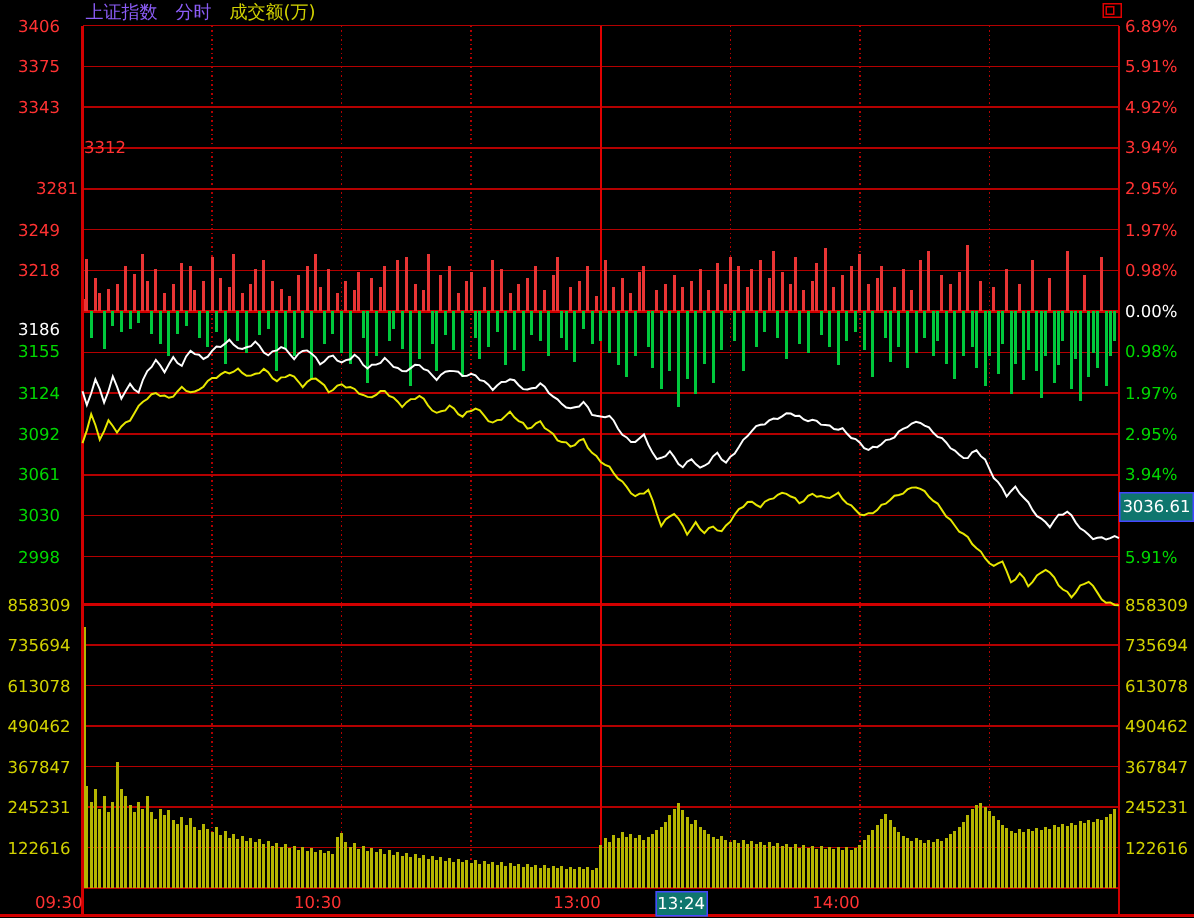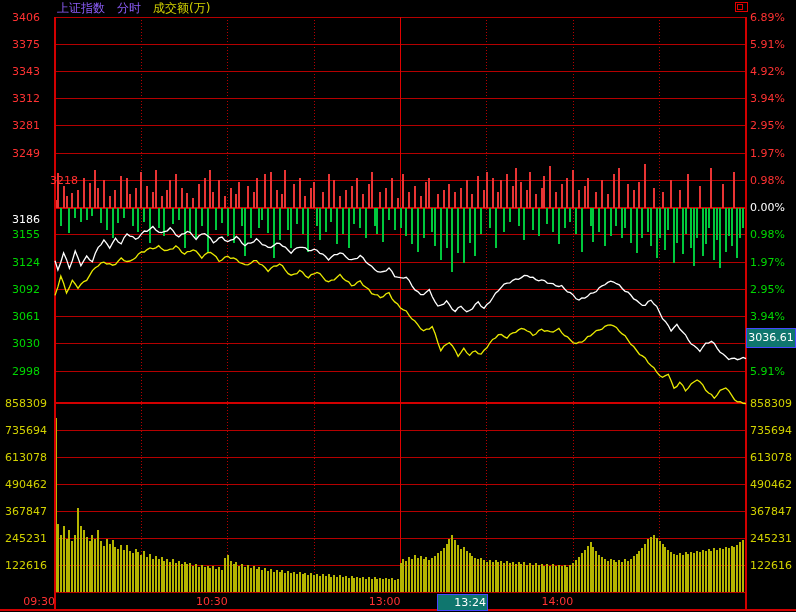--- a/index.html
+++ b/index.html
@@ -547,24 +547,24 @@
       <line x1="55" y1="17" x2="55" y2="610" stroke="#d20000" stroke-width="1.5" shape-rendering="crispEdges"></line>
       <line x1="746" y1="17" x2="746" y2="610" stroke="#d20000" stroke-width="1.5" shape-rendering="crispEdges"></line>
       <polyline points="55.0,295.4 57.9,286.9 60.8,276.1 63.6,283.3 66.5,293.1 69.4,287.4 72.3,280.2 75.2,284.0 78.0,288.3 80.9,284.3 83.8,281.6 86.7,280.4 89.5,275.6 92.4,270.6 95.3,267.8 98.2,266.0 101.1,262.8 103.9,262.1 106.8,264.0 109.7,263.7 112.6,265.2 115.5,264.4 118.3,261.0 121.2,257.9 124.1,260.6 127.0,261.5 129.9,261.0 132.7,259.7 135.6,257.8 138.5,253.9 141.4,252.0 144.3,252.0 147.1,249.6 150.0,247.9 152.9,248.9 155.8,247.8 158.7,245.7 161.5,248.6 164.4,250.5 167.3,250.4 170.2,249.2 173.0,248.8 175.9,245.9 178.8,248.1 181.7,252.2 184.6,254.1 187.4,251.6 190.3,251.4 193.2,249.9 196.1,251.1 199.0,254.5 201.8,258.1 204.7,254.7 207.6,252.7 210.5,252.4 213.4,254.6 216.2,256.8 219.1,261.5 222.0,260.0 224.9,257.0 227.8,256.2 230.6,258.4 233.5,258.0 236.4,259.3 239.3,262.5 242.1,263.3 245.0,264.6 247.9,264.8 250.8,263.3 253.7,260.7 256.5,260.6 259.4,264.0 262.3,265.0 265.2,267.8 268.1,271.4 270.9,268.3 273.8,266.1 276.7,266.0 279.6,264.0 282.5,265.8 285.3,270.2 288.2,273.7 291.1,275.2 294.0,274.2 296.9,273.6 299.7,270.3 302.6,272.3 305.5,276.1 308.4,277.8 311.2,274.6 314.1,274.0 317.0,272.4 319.9,273.6 322.8,277.1 325.6,280.7 328.5,281.7 331.4,280.1 334.3,279.8 337.2,277.1 340.0,274.4 342.9,278.2 345.8,280.7 348.7,281.9 351.6,285.8 354.4,285.1 357.3,282.2 360.2,280.8 363.1,285.3 365.9,287.2 368.8,289.3 371.7,293.6 374.6,294.7 377.5,294.9 380.3,297.7 383.2,296.7 386.1,293.7 389.0,292.6 391.9,298.6 394.7,301.9 397.6,304.0 400.5,308.1 403.4,309.9 406.3,311.0 409.1,315.4 412.0,319.1 414.9,321.0 417.8,324.6 420.7,328.9 423.5,330.8 426.4,329.1 429.3,329.0 432.2,326.6 435.1,333.5 437.9,342.7 440.8,350.7 443.7,346.3 446.6,344.3 449.4,342.7 452.3,345.7 455.2,350.3 458.1,356.4 461.0,352.3 463.8,348.1 466.7,352.7 469.6,355.4 472.5,352.0 475.4,351.0 478.2,353.6 481.1,354.1 484.0,350.3 486.9,347.8 489.8,343.0 492.6,339.4 495.5,338.0 498.4,334.7 501.3,334.5 504.1,336.6 507.0,338.1 509.9,334.5 512.8,332.9 515.7,332.3 518.5,329.9 521.4,328.5 524.3,329.2 527.2,331.0 530.1,332.1 532.9,335.5 535.8,334.1 538.7,330.6 541.6,329.2 544.5,331.2 547.3,330.7 550.2,331.6 553.1,332.0 556.0,330.3 558.9,328.4 561.7,332.7 564.6,335.7 567.5,336.9 570.4,340.0 573.3,343.0 576.1,343.5 579.0,342.1 581.9,342.2 584.8,340.0 587.6,336.6 590.5,335.8 593.4,333.3 596.3,330.5 599.2,330.0 602.0,329.1 604.9,326.3 607.8,325.1 610.7,325.0 613.6,325.9 616.4,327.4 619.3,331.2 622.2,333.9 625.1,335.7 628.0,340.1 630.8,344.4 633.7,346.5 636.6,350.5 639.5,354.5 642.4,355.9 645.2,358.0 648.1,362.7 651.0,365.5 653.9,367.7 656.7,372.1 659.6,375.5 662.5,377.2 665.4,375.6 668.3,374.3 671.1,380.7 674.0,388.2 676.9,386.4 679.8,382.2 682.7,385.3 685.5,390.9 688.4,387.9 691.3,383.6 694.2,381.7 697.1,379.9 699.9,381.7 702.8,384.9 705.7,390.3 708.6,393.0 711.5,394.5 714.3,398.3 717.2,394.9 720.1,390.3 723.0,389.2 725.8,387.9 728.7,390.6 731.6,395.1 734.5,399.7 737.4,401.8 740.2,401.6 743.1,403.3 746.0,403.5" fill="none" stroke="#e8e800" stroke-width="1.3"></polyline>
       <polyline points="55.0,260.8 57.9,270.0 60.8,262.2 63.6,252.9 66.5,259.4 69.4,268.4 72.3,260.8 75.2,251.0 78.0,257.8 80.9,265.8 83.8,260.7 86.7,255.9 89.5,259.7 92.4,261.7 95.3,253.2 98.2,247.4 101.1,244.6 103.9,239.9 106.8,243.6 109.7,248.2 112.6,242.9 115.5,238.1 118.3,242.1 121.2,243.9 124.1,237.6 127.0,233.9 129.9,236.1 132.7,236.5 135.6,239.3 138.5,237.8 141.4,233.9 144.3,231.0 147.1,231.3 150.0,229.1 152.9,226.5 155.8,229.9 158.7,232.1 161.5,232.6 164.4,231.5 167.3,230.8 170.2,227.7 173.0,230.6 175.9,235.0 178.8,236.9 181.7,234.2 184.6,233.6 187.4,231.4 190.3,232.5 193.2,236.1 196.1,239.5 199.0,235.8 201.8,234.0 204.7,233.6 207.6,235.7 210.5,238.2 213.4,242.9 216.2,241.0 219.1,237.9 222.0,237.1 224.9,240.4 227.8,241.6 230.6,240.1 233.5,239.5 236.4,236.5 239.3,238.9 242.1,243.3 245.0,245.7 247.9,243.2 250.8,243.1 253.7,241.9 256.5,238.6 259.4,241.4 262.3,244.6 265.2,245.3 268.1,247.4 270.9,247.5 273.8,245.4 276.7,243.2 279.6,243.4 282.5,246.1 285.3,247.1 288.2,250.2 291.1,253.3 294.0,249.8 296.9,247.8 299.7,247.3 302.6,247.4 305.5,247.8 308.4,250.7 311.2,250.6 314.1,249.2 317.0,250.2 319.9,253.4 322.8,254.1 325.6,256.5 328.5,260.0 331.4,257.0 334.3,254.7 337.2,254.6 340.0,252.9 342.9,253.5 345.8,256.8 348.7,259.4 351.6,259.7 354.4,258.8 357.3,258.5 360.2,255.5 363.1,257.8 365.9,262.1 368.8,264.4 371.7,266.2 374.6,269.4 377.5,271.7 380.3,272.2 383.2,271.5 386.1,271.0 389.0,267.9 391.9,271.4 394.7,276.6 397.6,277.2 400.5,277.7 403.4,278.1 406.3,277.3 409.1,280.3 412.0,285.8 414.9,289.9 417.8,291.6 420.7,294.7 423.5,294.7 426.4,292.1 429.3,289.6 432.2,296.5 435.1,301.9 437.9,306.1 440.8,305.2 443.7,304.1 446.6,300.8 449.4,304.6 452.3,309.4 455.2,311.5 458.1,307.8 461.0,306.2 463.8,309.4 466.7,311.7 469.6,310.5 472.5,308.7 475.4,304.2 478.2,301.8 481.1,306.4 484.0,308.4 486.9,304.5 489.8,302.4 492.6,298.0 495.5,293.2 498.4,290.7 501.3,287.3 504.1,284.0 507.0,283.2 509.9,282.9 512.8,280.3 515.7,279.0 518.5,279.3 521.4,277.6 524.3,275.5 527.2,275.7 530.1,277.3 532.9,277.2 535.8,279.6 538.7,280.8 541.6,279.9 544.5,280.6 547.3,283.1 550.2,283.3 553.1,283.7 556.0,286.0 558.9,286.5 561.7,285.5 564.6,289.0 567.5,292.0 570.4,292.7 573.3,295.1 576.1,298.8 579.0,300.0 581.9,297.9 584.8,298.1 587.6,296.2 590.5,293.4 593.4,292.9 596.3,291.6 599.2,287.7 602.0,285.9 604.9,284.8 607.8,282.4 610.7,281.2 613.6,282.0 616.4,283.7 619.3,284.9 622.2,288.5 625.1,291.3 628.0,292.1 630.8,295.0 633.7,298.9 636.6,300.4 639.5,303.1 642.4,305.4 645.2,305.4 648.1,301.5 651.0,300.2 653.9,304.1 656.7,306.3 659.6,312.6 662.5,318.7 665.4,321.4 668.3,325.5 671.1,331.0 674.0,327.5 676.9,324.4 679.8,329.0 682.7,332.0 685.5,334.8 688.4,340.1 691.3,344.1 694.2,345.7 697.1,348.2 699.9,351.5 702.8,347.0 705.7,343.1 708.6,343.1 711.5,341.2 714.3,343.5 717.2,348.4 720.1,352.2 723.0,354.0 725.8,356.5 728.7,359.5 731.6,358.5 734.5,358.2 737.4,359.7 740.2,358.8 743.1,357.4 746.0,358.7" fill="none" stroke="#ffffff" stroke-width="1.3"></polyline>
     </svg>
 
   <div id="labels-layer">
       <div class="axis-label al-left" style="top: 10.5px; color: rgb(255, 50, 50);">3406</div>
       <div class="axis-label al-left" style="top: 37.7308px; color: rgb(255, 50, 50);">3375</div>
       <div class="axis-label al-left" style="top: 64.9615px; color: rgb(255, 50, 50);">3343</div>
-      <div class="axis-label al-left" style="top: 92.1923px; color: rgb(255, 50, 50);">3312</div>
-      <div class="axis-label al-left" style="top: 119.423px; color: rgb(255, 50, 50);">3281</div>
+      <div class="axis-label al-left" style="top: 92.1923px; color: rgb(255, 50, 50); padding-left: 44px;">3312</div>
+      <div class="axis-label al-left" style="top: 119.423px; color: rgb(255, 50, 50); padding-left: 12px;">3281</div>
       <div class="axis-label al-left" style="top: 146.654px; color: rgb(255, 50, 50);">3249</div>
-      <div class="axis-label al-left" style="top: 173.885px; color: rgb(255, 50, 50); margin-left: 38px;">3218</div>
+      <div class="axis-label al-left" style="top: 173.885px; color: rgb(255, 50, 50);">3218</div>
       <div class="axis-label al-left" style="top: 201.115px; color: rgb(255, 255, 255); margin-top: 12px;">3186</div>
       <div class="axis-label al-left" style="top: 228.346px; color: rgb(0, 216, 0);">3155</div>
       <div class="axis-label al-left" style="top: 255.577px; color: rgb(0, 216, 0);">3124</div>
       <div class="axis-label al-left" style="top: 282.808px; color: rgb(0, 216, 0);">3092</div>
       <div class="axis-label al-left" style="top: 310.038px; color: rgb(0, 216, 0);">3061</div>
       <div class="axis-label al-left" style="top: 337.269px; color: rgb(0, 216, 0);">3030</div>
       <div class="axis-label al-left" style="top: 364.5px; color: rgb(0, 216, 0);">2998</div>
       <div class="axis-label al-right" style="top: 10.5px; color: rgb(255, 50, 50);">6.89%</div>
       <div class="axis-label al-right" style="top: 37.7308px; color: rgb(255, 50, 50);">5.91%</div>
       <div class="axis-label al-right" style="top: 64.9615px; color: rgb(255, 50, 50);">4.92%</div>
@@ -589,18 +589,18 @@
       <div class="axis-label al-right" style="top: 396.5px; color: rgb(210, 210, 0);">858309</div>
       <div class="axis-label al-right" style="top: 423.5px; color: rgb(210, 210, 0);">735694</div>
       <div class="axis-label al-right" style="top: 450.5px; color: rgb(210, 210, 0);">613078</div>
       <div class="axis-label al-right" style="top: 477.5px; color: rgb(210, 210, 0);">490462</div>
       <div class="axis-label al-right" style="top: 504.5px; color: rgb(210, 210, 0);">367847</div>
       <div class="axis-label al-right" style="top: 531.5px; color: rgb(210, 210, 0);">245231</div>
       <div class="axis-label al-right" style="top: 558.5px; color: rgb(210, 210, 0);">122616</div>
       <div class="time-label" style="top: 594px; left: -5px; width: 60px; color: rgb(255, 50, 50);">09:30</div>
       <div class="time-label" style="top: 594px; left: 167.75px; width: 60px; color: rgb(255, 50, 50);">10:30</div>
       <div class="time-label" style="top: 594px; left: 340.5px; width: 60px; color: rgb(255, 50, 50);">13:00</div>
-      <div class="badge time-badge" style="top: 594px; width: 33px; position: absolute; left: 436.6px; padding-left: 16px;">13:24</div>
+      <div class="badge time-badge" style="top: 594px; width: 33px; position: absolute; left: 436.6px;">13:24</div>
       <div class="time-label" style="top: 594px; left: 513.25px; width: 60px; color: rgb(255, 50, 50);">14:00</div>
     </div>
 
   <div id="price-badge" class="badge" style="top: 327.5px;">3036.61</div>
 </div>
 
 </body></html>

